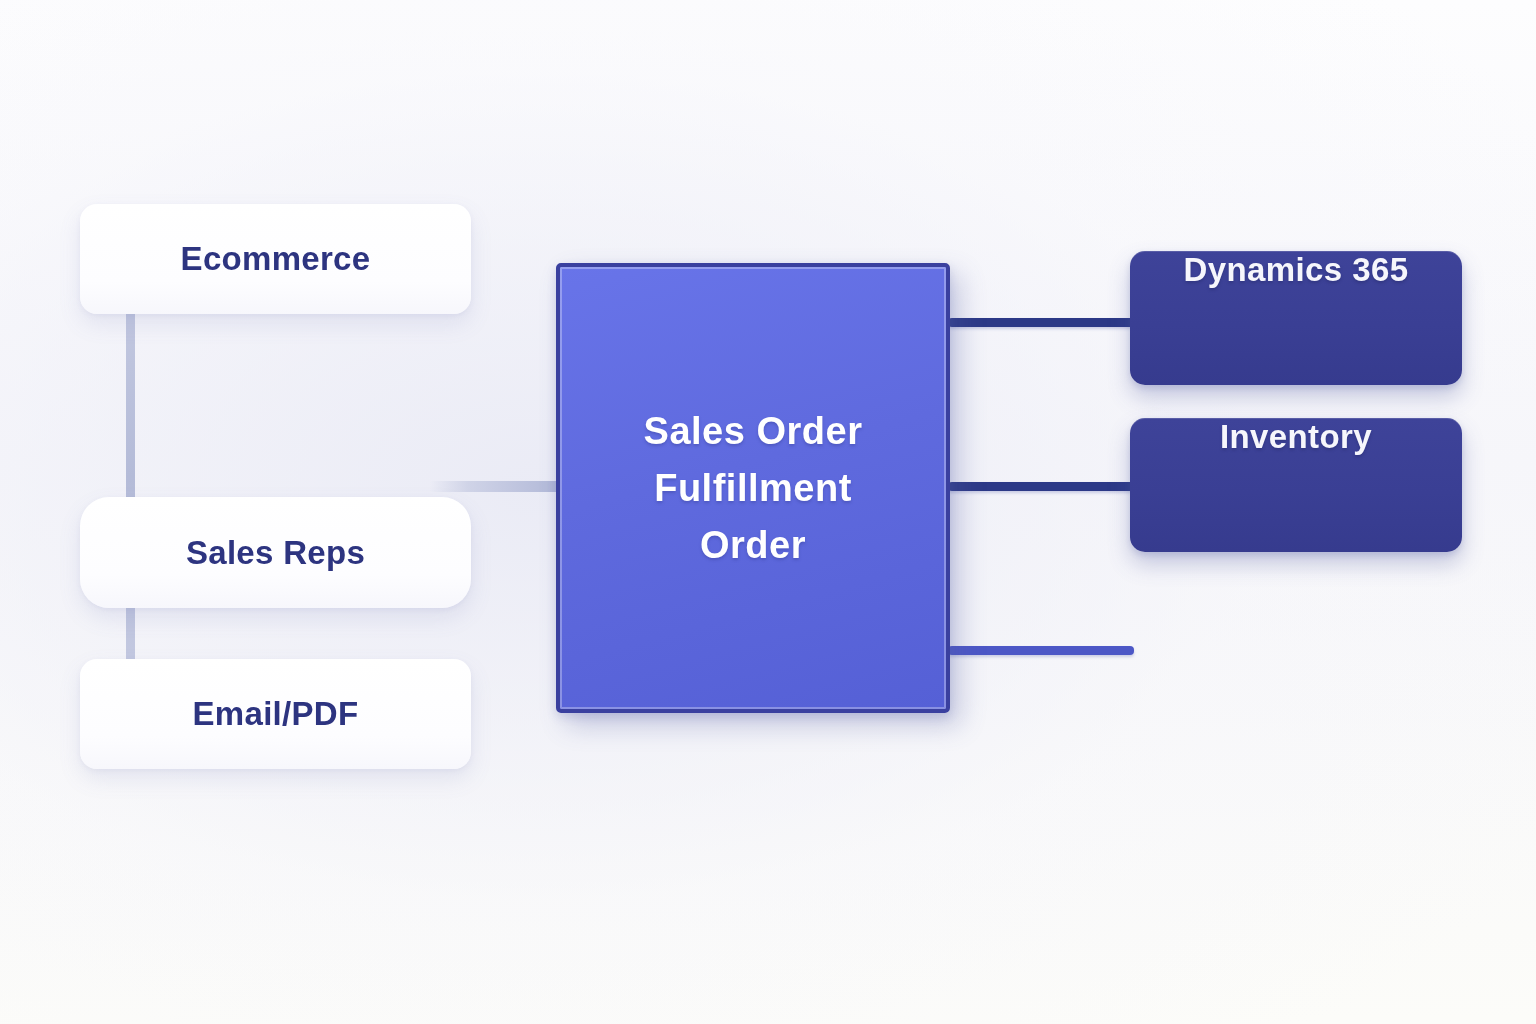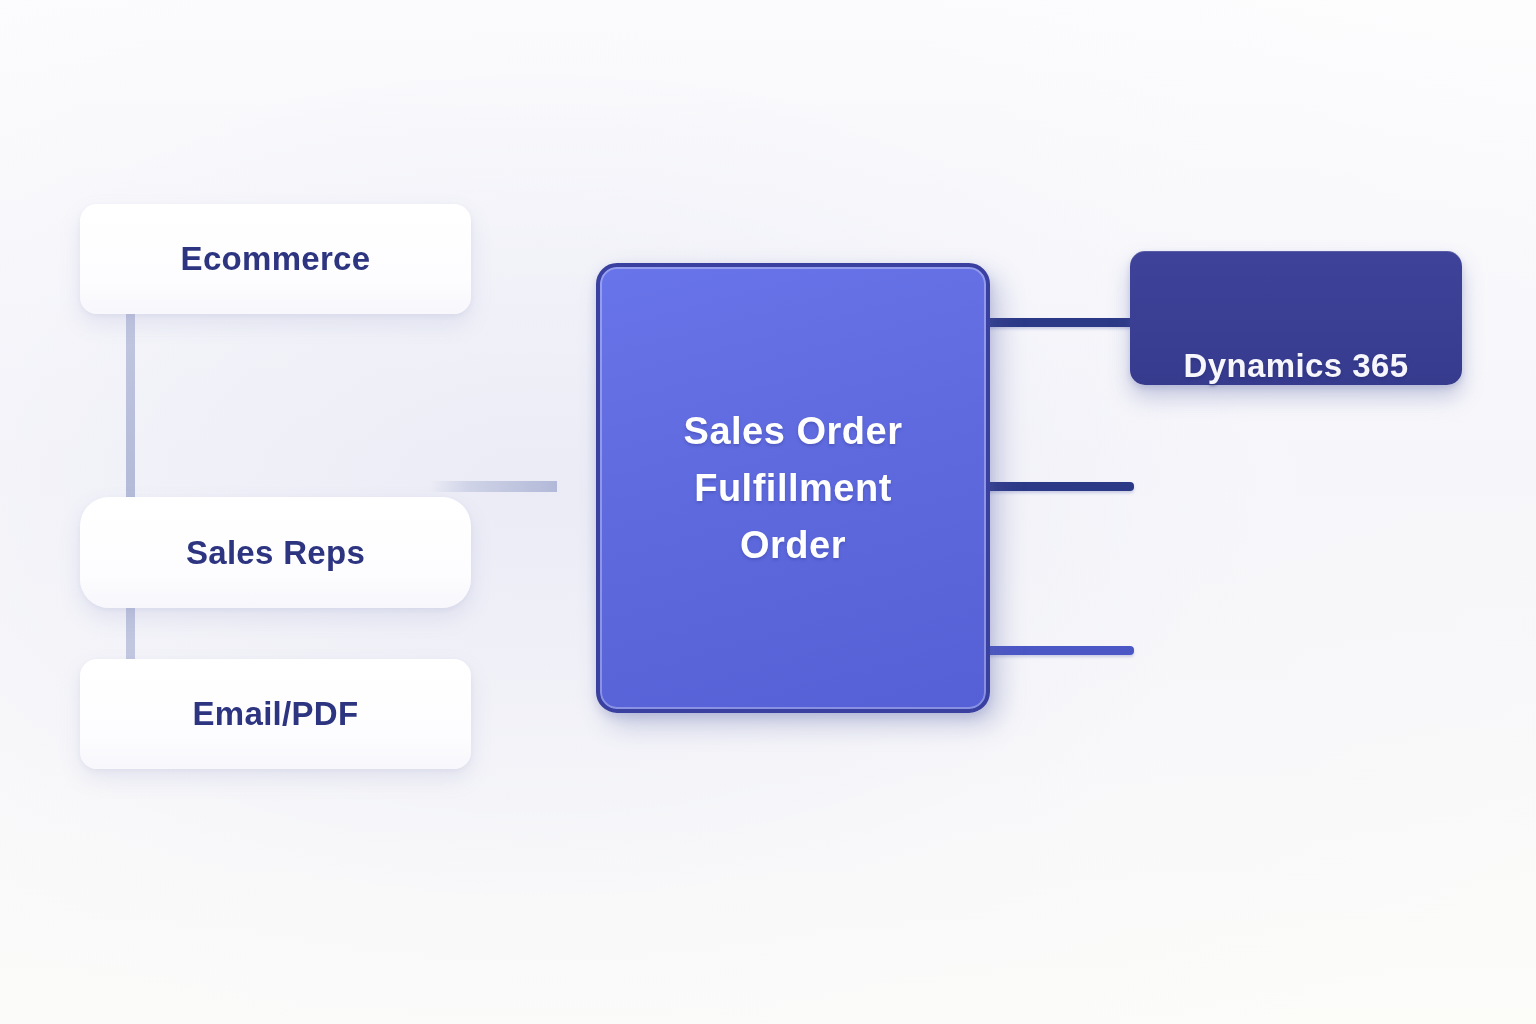--- a/index.html
+++ b/index.html
@@ -62,31 +62,30 @@
   
   .center-node {
     position: absolute;
     left: 556px;
     top: 263px;
     width: 394px;
     height: 450px;
     box-sizing: border-box;
     background: linear-gradient(165deg, #6874e9 0%, #5f6ade 45%, #5560d6 100%);
     border: 4px solid #3a409f;
-    border-radius: 21px;
+    border-radius: 5px;
     box-shadow:
       inset 0 0 0 2px rgba(255, 255, 255, 0.30),
       10px 12px 26px rgba(85, 95, 165, 0.30),
       0 4px 10px rgba(85, 95, 165, 0.18);
     display: flex;
     flex-direction: column;
     align-items: center;
     justify-content: center;
     z-index: 3;
-    margin-left: 40px;
   }
   .center-node .line {
     color: #ffffff;
     font-size: 38px;
     font-weight: bold;
     line-height: 57px;
     letter-spacing: 0.5px;
     text-shadow: 0 2px 3px rgba(50, 56, 140, 0.35);
   }
 
@@ -110,21 +109,21 @@
     position: absolute;
     left: 1130px;
     width: 332px;
     background: linear-gradient(180deg, #3e4399 0%, #3a3f94 55%, #363b8e 100%);
     border-radius: 15px;
     box-shadow:
       inset 0 1px 0 rgba(255, 255, 255, 0.14),
       0 12px 22px rgba(80, 88, 160, 0.30),
       0 3px 6px rgba(80, 88, 160, 0.18);
     display: flex;
-    align-items: flex-end;
+    align-items: flex-start;
     justify-content: center;
     z-index: 2;
   }
   .target-node .label {
     color: #f6f6fc;
     font-size: 33px;
     font-weight: bold;
     letter-spacing: 0.4px;
     text-shadow: 0 2px 3px rgba(35, 40, 100, 0.4);
   }
@@ -163,14 +162,17 @@
     <div class="line">Order</div>
   </div>
 
   <div class="connector-right connector-dark c1"></div>
   <div class="connector-right connector-dark c2"></div>
   <div class="connector-right connector-light c3"></div>
 
   <div class="target-node t1">
     <span class="label">Dynamics 365</span>
   </div>
+  <div class="target-node t2">
+    <span class="label">Inventory</span>
+  </div>
 
 </div>
 
 </body></html>

